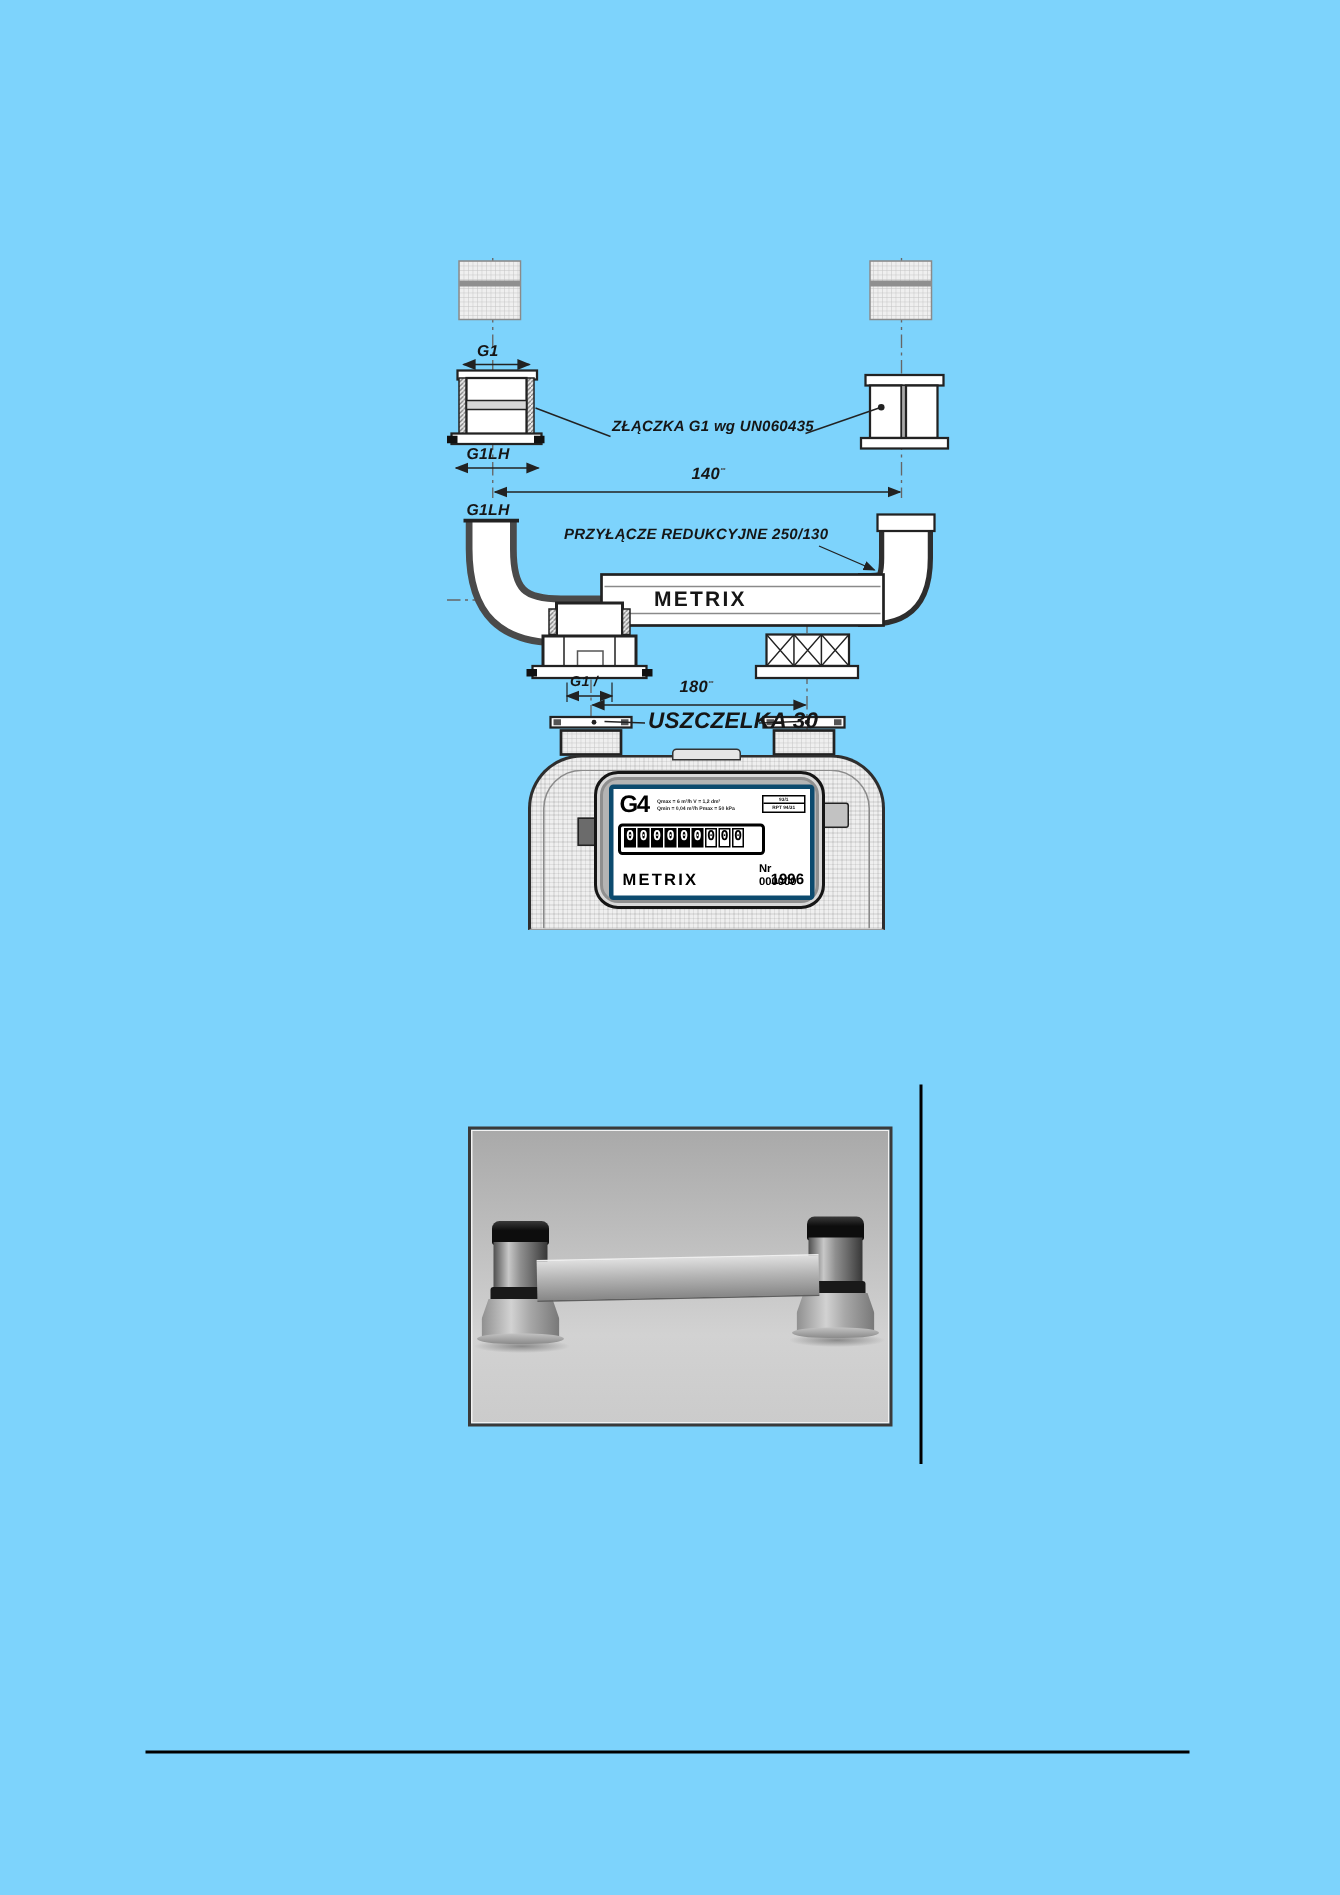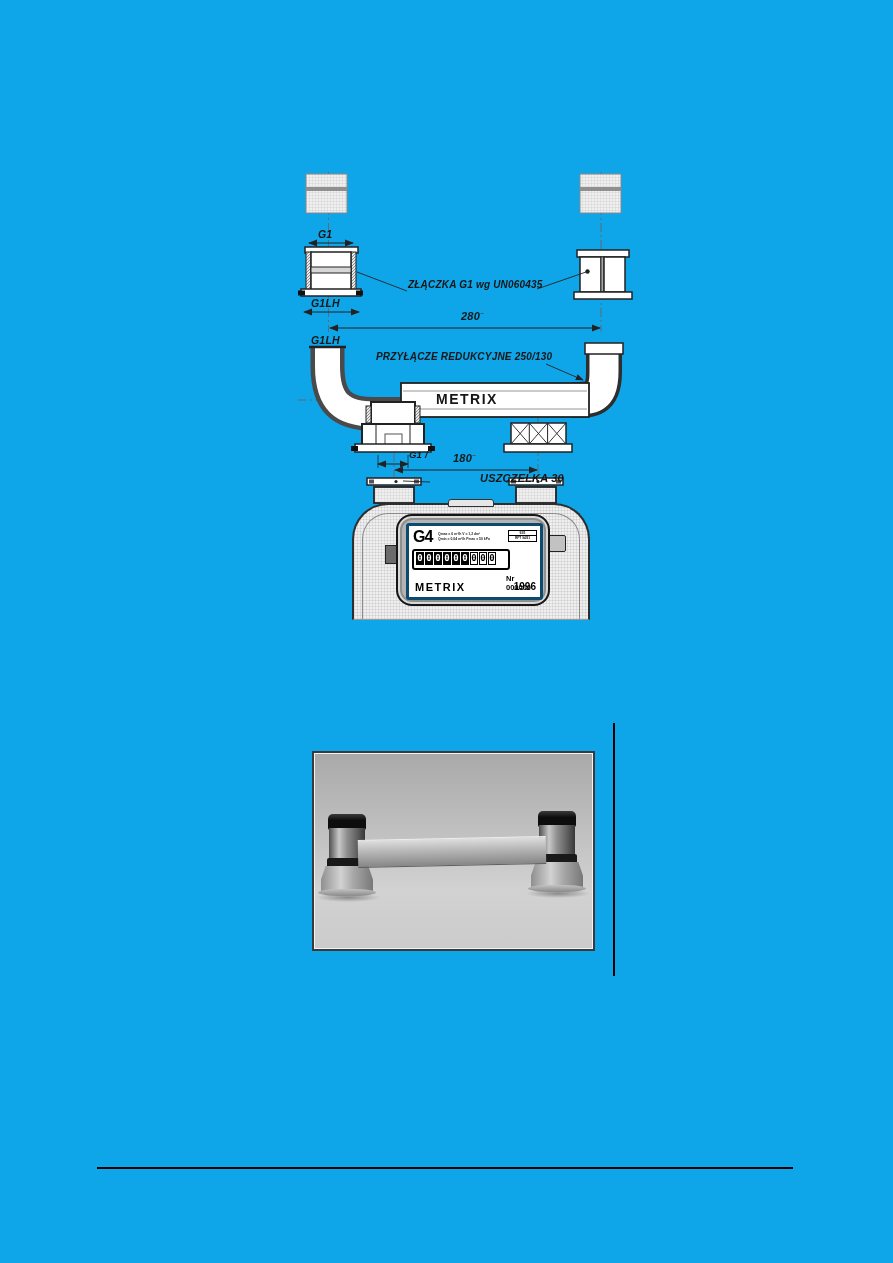--- a/index.html
+++ b/index.html
@@ -1,16 +1,16 @@
 <!DOCTYPE html>
 <html><head>
 <meta charset="utf-8">
 <style>
   html,body{margin:0;padding:0;background:#fff;}
-  #page{position:relative;width:893px;height:1263px;background:#0ea5e9;overflow:hidden;
+  #page{position:relative;width:893px;height:1263px;background:#7dd3fc;overflow:hidden;
         font-family:"Liberation Sans",sans-serif;}
   svg{position:absolute;left:0;top:0;pointer-events:none;}
   .lbl{position:absolute;font-family:"Liberation Sans",sans-serif;font-style:italic;
        font-weight:bold;font-size:10px;color:#161616;white-space:nowrap;letter-spacing:.2px;}
   .lbl sup{font-size:6px;letter-spacing:-1px;color:#444;}
   
   .meter-body{position:absolute;left:352px;top:503px;width:234px;height:114px;
       background-color:#efefef;
       background-image:
         repeating-linear-gradient(0deg, rgba(0,0,0,.07) 0 1px, transparent 1px 3px),
@@ -195,27 +195,27 @@
       <path d="M430,482 L403,481"></path>
       <path d="M506,482 L533,481"></path>
     </g>
 
     <path d="M552,550 L574,567" stroke="#222" stroke-width="2" fill="none"></path>
   </svg>
 
   <div class="lbl" style="left:318px;top:228px;font-size:10.5px;">G1</div>
   <div class="lbl" style="left:311px;top:297px;font-size:10.5px;">G1LH</div>
   <div class="lbl" style="left:408px;top:279px;text-align:center;">ZŁĄCZKA G1 wg UN060435</div>
-  <div class="lbl" style="left:461px;top:310px;font-size:11px;"><span>280</span><sup>···</sup></div>
+  <div class="lbl" style="left:461px;top:310px;font-size:11px;"><span>140</span><sup>···</sup></div>
   <div class="lbl" style="left:311px;top:334px;font-size:10.5px;">G1LH</div>
   <div class="lbl" style="left:376px;top:351px;">PRZYŁĄCZE REDUKCYJNE 250/130</div>
   <div class="lbl" style="left:436px;top:391px;font-style:normal;font-size:14px;letter-spacing:1.5px;">METRIX</div>
-  <div class="lbl" style="left:380px;top:449px;font-size:9.5px;margin-left:29px;">G1 /</div>
+  <div class="lbl" style="left:380px;top:449px;font-size:9.5px;">G1 /</div>
   <div class="lbl" style="left:453px;top:452px;font-size:11px;"><span>180</span><sup>···</sup></div>
-  <div class="lbl" style="left:432px;top:472px;font-size:11px;margin-left:48px;">USZCZELKA 30</div>
+  <div class="lbl" style="left:432px;top:472px;font-size:15px;">USZCZELKA 30</div>
 
   <div class="meter-body"></div>
   <div class="meter-bump"></div>
   <div class="knob"></div>
   <div class="wing"></div>
   <div class="bezel"></div>
   <div class="plate">
     <div class="model">G4</div>
     <div class="spec">
       <div>Qmax = 6 m³/h      V = 1,2 dm³</div>

